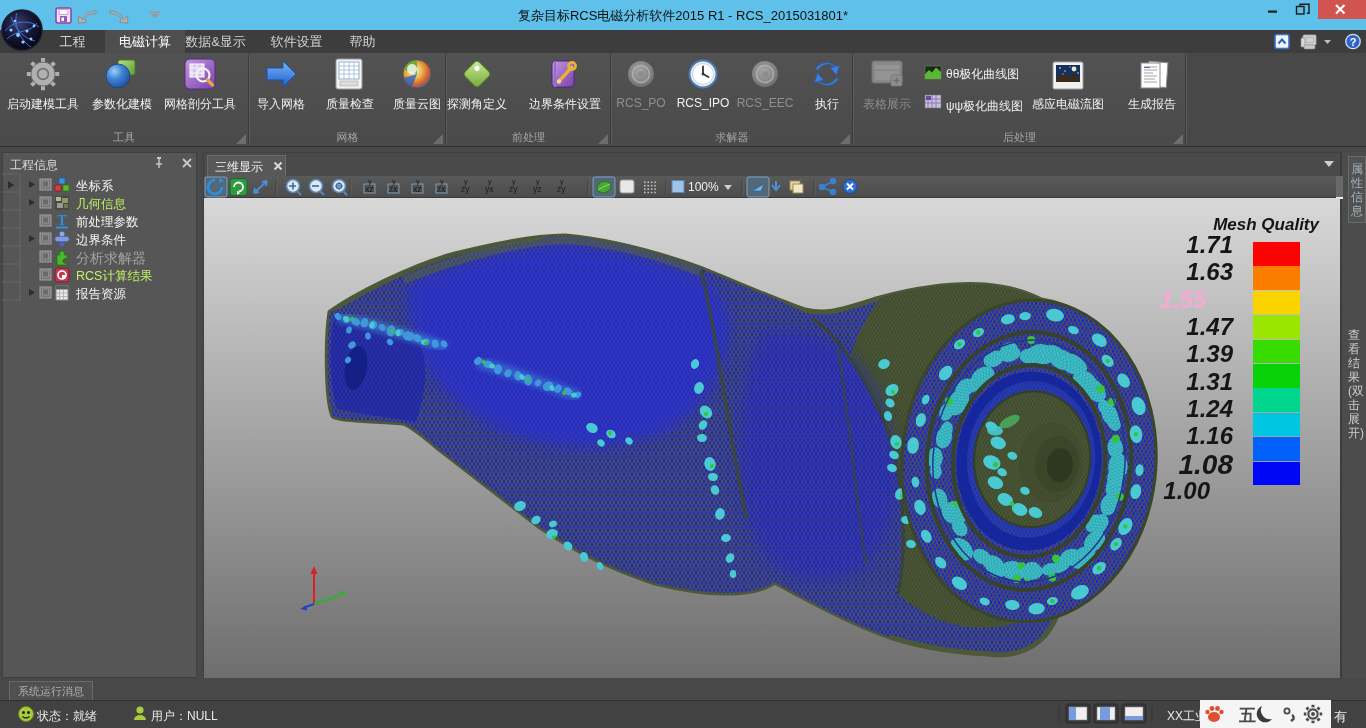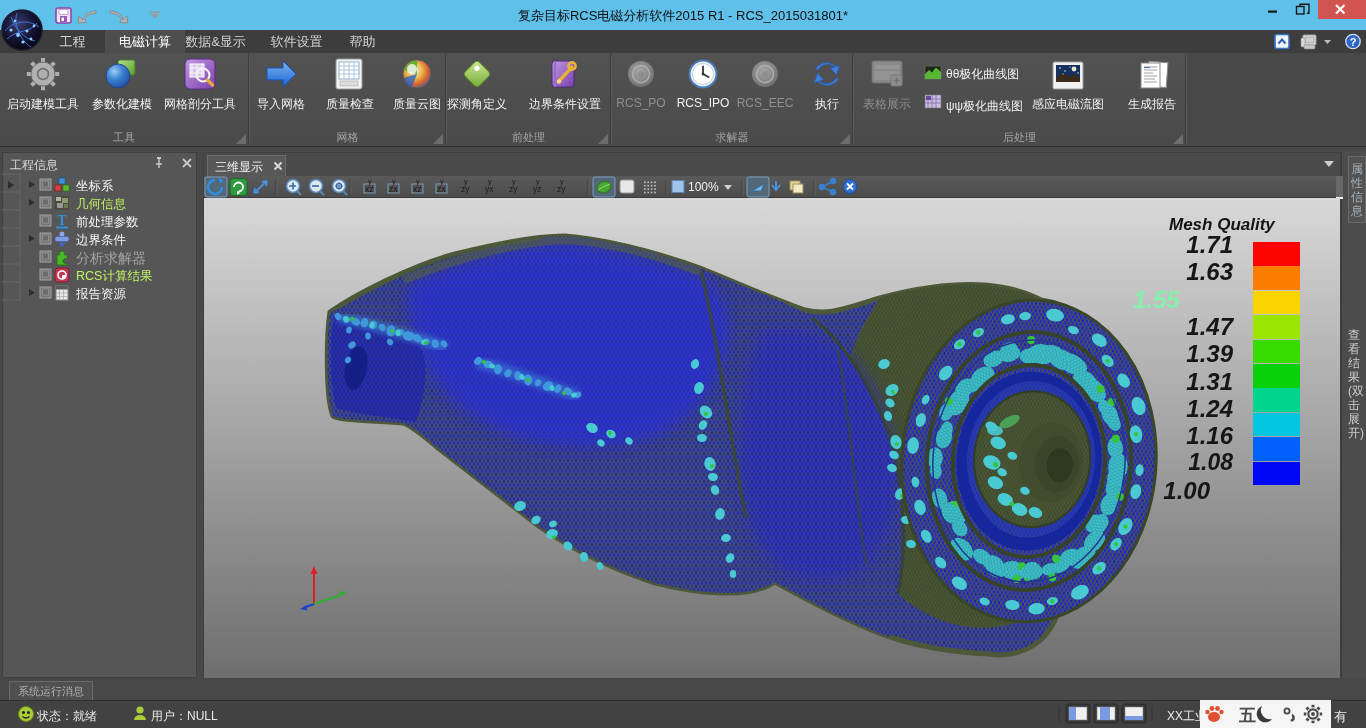--- a/index.html
+++ b/index.html
@@ -746,32 +746,32 @@
     </g>
     <g transform="translate(110.0,406.0)">
       <path d="M0 0 V-31" stroke="#e02020" stroke-width="2"></path>
       <path d="M0 -38 l-3.5 8 h7 z" fill="#e02020"></path>
       <path d="M0 0 L27 -9" stroke="#30b030" stroke-width="2"></path>
       <path d="M33 -11 l-8 3.5 1.5 -6 z" fill="#30b030"></path>
       <path d="M0 0 L-10 3.5" stroke="#2040d0" stroke-width="2"></path>
       <path d="M-14 5 l6.5 -3.5 0.5 5 z" fill="#2040d0"></path>
     </g>
   </svg>
-<div class="abs" style="left:1169px;top:215px;width:150px;text-align:left;font-size:17px;font-weight:bold;font-style:italic;color:#141414">Mesh Quality</div>
+<div class="abs" style="left:1169px;top:215px;width:150px;text-align:right;font-size:17px;font-weight:bold;font-style:italic;color:#141414">Mesh Quality</div>
 <div class="abs" style="left:1253px;top:242.0px;width:47px;height:23.5px;background:#fb0300"></div>
 <div class="abs" style="left:1133px;top:231.0px;width:100px;text-align:right;font-size:24px;font-weight:bold;font-style:italic;color:#161616">1.71</div>
 <div class="abs" style="left:1253px;top:266.4px;width:47px;height:23.5px;background:#fb7d00"></div>
 <div class="abs" style="left:1133px;top:258.3px;width:100px;text-align:right;font-size:24px;font-weight:bold;font-style:italic;color:#161616">1.63</div>
 <div class="abs" style="left:1253px;top:290.8px;width:47px;height:23.5px;background:#fbd400"></div>
-<div class="abs" style="left:1133px;top:285.6px;width:100px;text-align:left;font-size:24px;font-weight:bold;font-style:italic;color:#86efac">1.55</div>
+<div class="abs" style="left:1133px;top:285.6px;width:100px;text-align:center;font-size:24px;font-weight:bold;font-style:italic;color:#f9a8d4">1.55</div>
 <div class="abs" style="left:1253px;top:315.2px;width:47px;height:23.5px;background:#9ae600"></div>
 <div class="abs" style="left:1133px;top:312.9px;width:100px;text-align:right;font-size:24px;font-weight:bold;font-style:italic;color:#161616">1.47</div>
 <div class="abs" style="left:1253px;top:339.6px;width:47px;height:23.5px;background:#39dc00"></div>
 <div class="abs" style="left:1133px;top:340.2px;width:100px;text-align:right;font-size:24px;font-weight:bold;font-style:italic;color:#161616">1.39</div>
 <div class="abs" style="left:1253px;top:364.0px;width:47px;height:23.5px;background:#0ad20a"></div>
 <div class="abs" style="left:1133px;top:367.5px;width:100px;text-align:right;font-size:24px;font-weight:bold;font-style:italic;color:#161616">1.31</div>
 <div class="abs" style="left:1253px;top:388.4px;width:47px;height:23.5px;background:#00d58d"></div>
 <div class="abs" style="left:1133px;top:394.8px;width:100px;text-align:right;font-size:24px;font-weight:bold;font-style:italic;color:#161616">1.24</div>
 <div class="abs" style="left:1253px;top:412.8px;width:47px;height:23.5px;background:#00c6e2"></div>
 <div class="abs" style="left:1133px;top:422.1px;width:100px;text-align:right;font-size:24px;font-weight:bold;font-style:italic;color:#161616">1.16</div>
 <div class="abs" style="left:1253px;top:437.2px;width:47px;height:23.5px;background:#0061fb"></div>
-<div class="abs" style="left:1133px;top:449.4px;width:100px;text-align:right;font-size:23px;font-weight:bold;font-style:italic;color:#161616">1.08</div>
+<div class="abs" style="left:1133px;top:449.4px;width:100px;text-align:right;font-size:28px;font-weight:bold;font-style:italic;color:#161616">1.08</div>
 <div class="abs" style="left:1253px;top:461.6px;width:47px;height:23.5px;background:#0006f6"></div>
 <div class="abs" style="left:1110px;top:476.7px;width:100px;text-align:right;font-size:24px;font-weight:bold;font-style:italic;color:#161616">1.00</div>
 </body></html>

